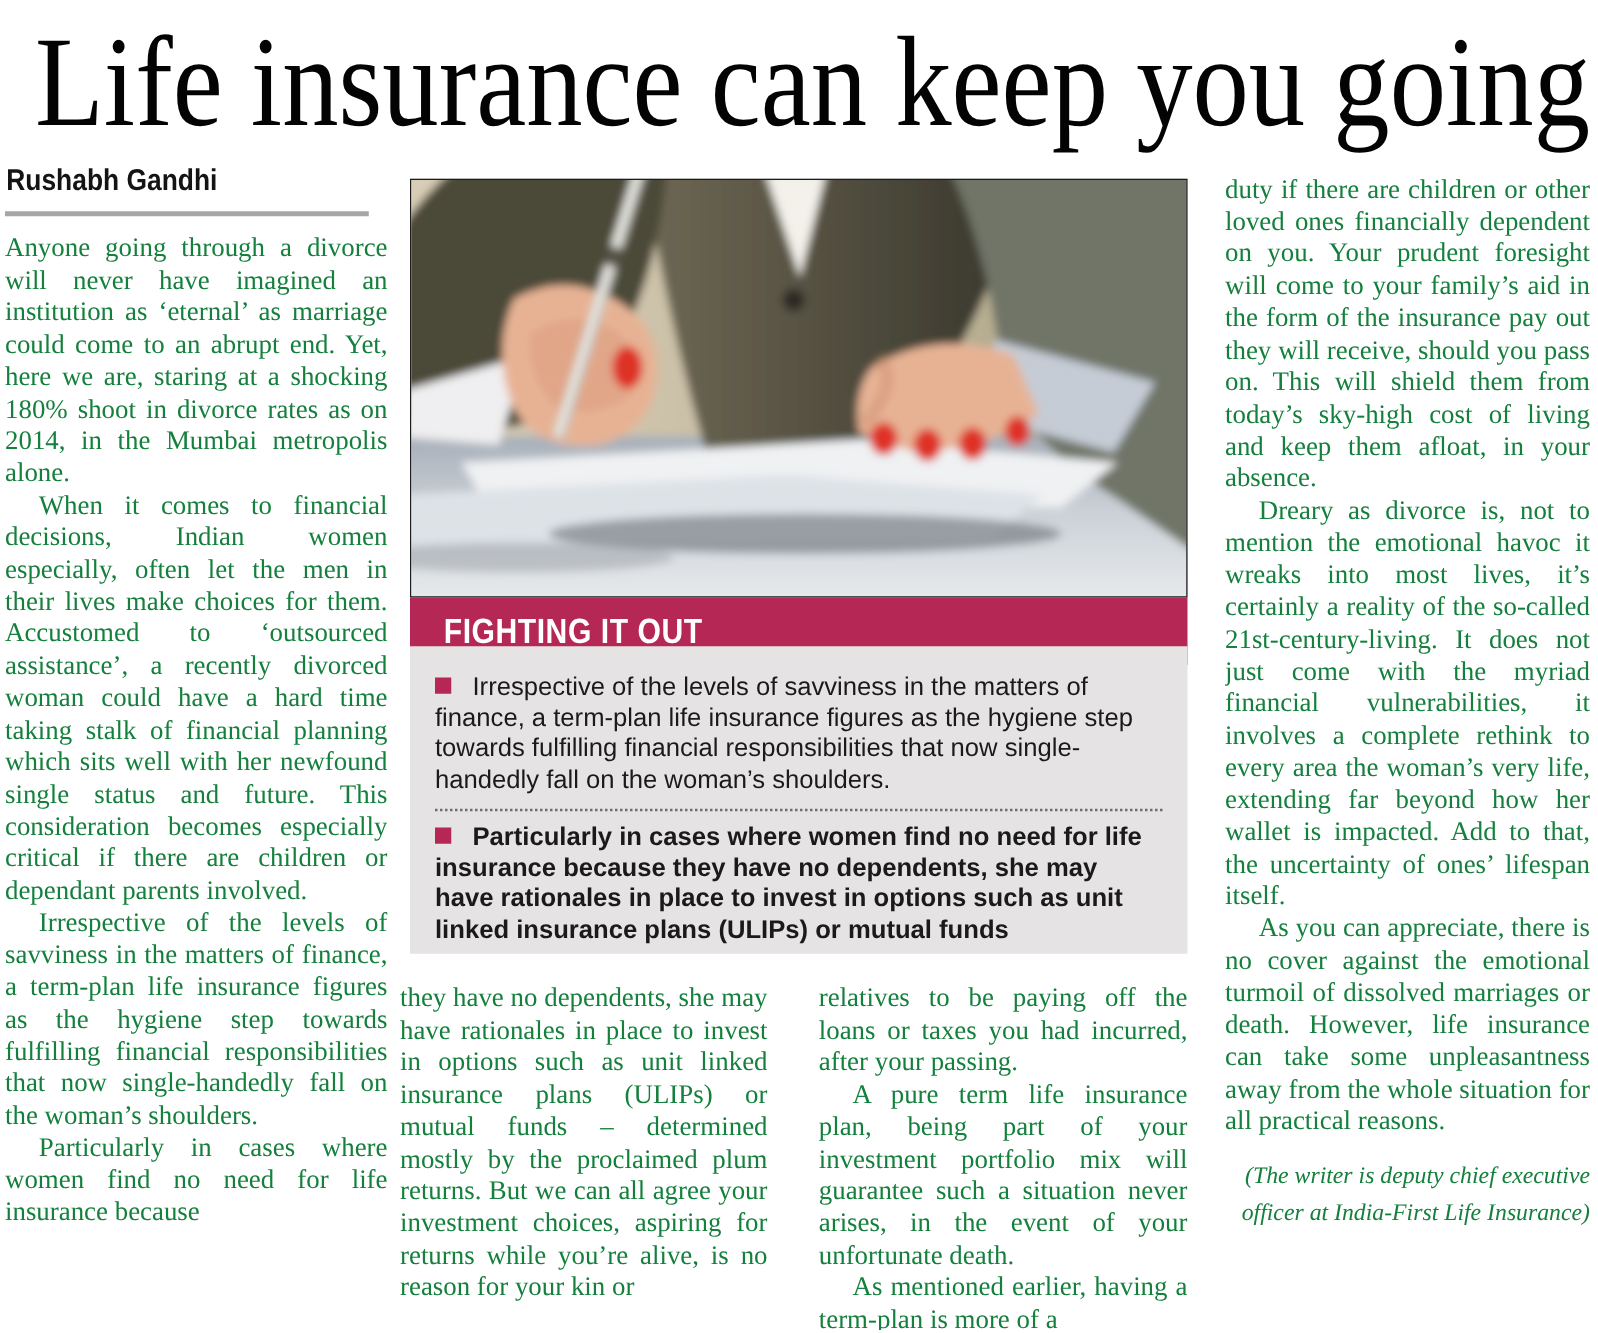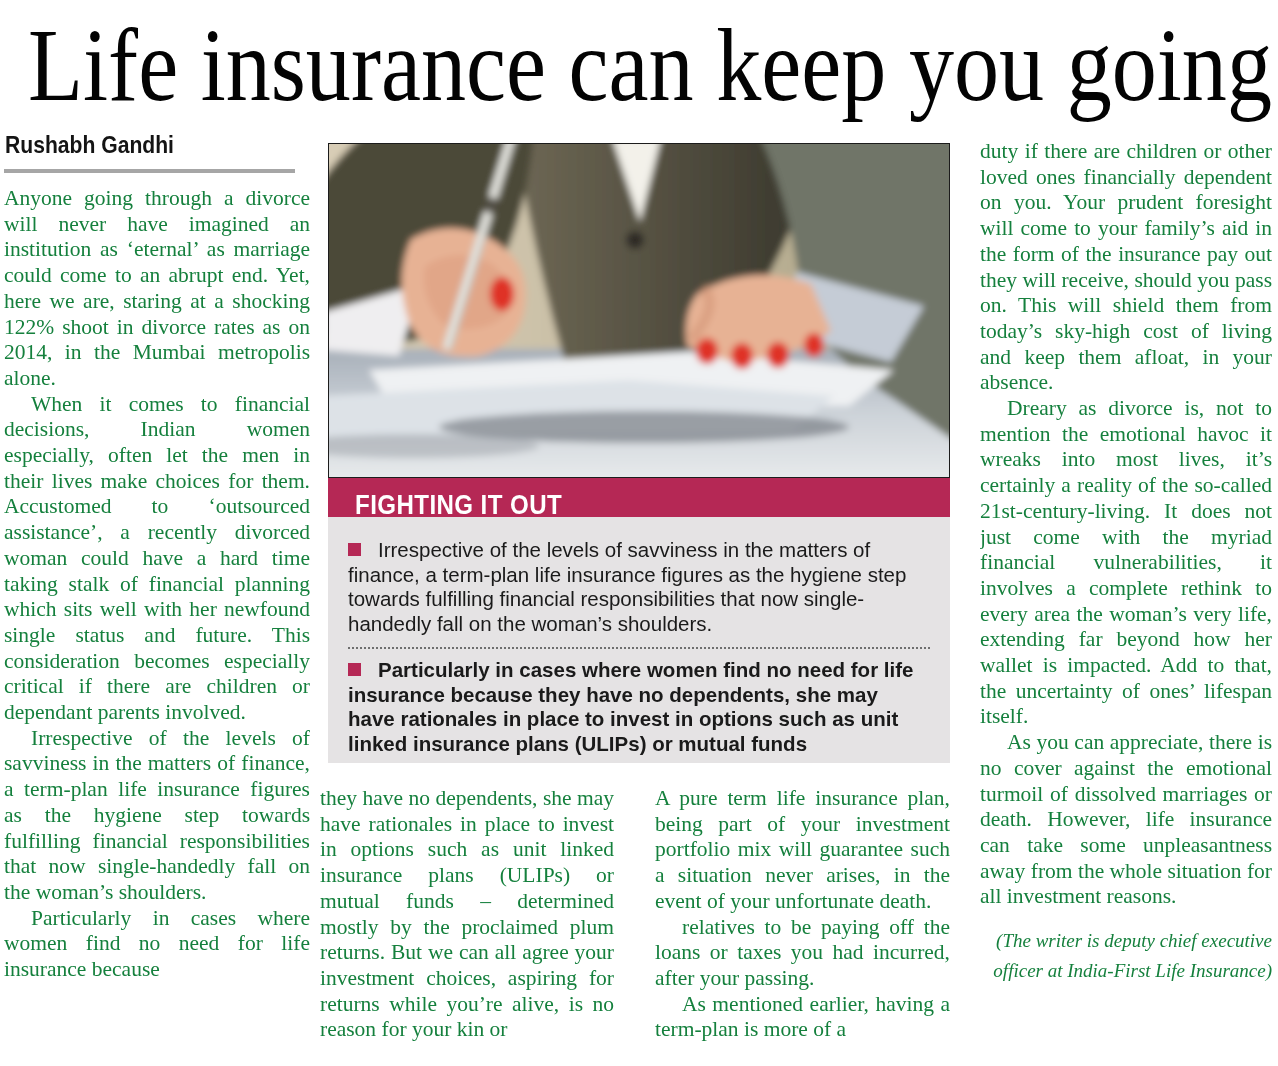--- a/index.html
+++ b/index.html
@@ -77,21 +77,21 @@
 <div class="abs headline-wrap">
   <svg width="1278" height="122">
     <text x="4" y="96" font-family="Liberation Serif, serif" font-size="103" fill="#030303" textLength="1244" lengthAdjust="spacingAndGlyphs">Life insurance can keep you going</text>
   </svg>
 </div>
 
 <div class="abs byline">Rushabh Gandhi</div>
 <div class="abs byline-rule"></div>
 
 <div class="abs col left-col">
-  <p>Anyone going through a divorce will never have imagined an institution as ‘eternal’ as marriage could come to an abrupt end. Yet, here we are, staring at a shocking 122% shoot in divorce rates as on 2014, in the Mumbai metropolis alone.</p>
+  <p>Anyone going through a divorce will never have imagined an institution as ‘eternal’ as marriage could come to an abrupt end. Yet, here we are, staring at a shocking 180% shoot in divorce rates as on 2014, in the Mumbai metropolis alone.</p>
   <p>When it comes to financial decisions, Indian women especially, often let the men in their lives make choices for them. Accustomed to ‘outsourced assistance’, a recently divorced woman could have a hard time taking stalk of financial planning which sits well with her newfound single status and future. This consideration becomes especially critical if there are children or dependant parents involved.</p>
   <p>Irrespective of the levels of savviness in the matters of finance, a term-plan life insurance figures as the hygiene step towards fulfilling financial responsibilities that now single-handedly fall on the woman’s shoulders.</p>
   <p>Particularly in cases where women find no need for life insurance because</p>
 </div>
 
 <div class="abs photo-frame" title="woman-in-grey-suit-signing-documents-with-silver-pen-red-nail-polish">
   <svg width="620" height="333" viewBox="0 0 620 333">
     <defs>
       <filter id="pb" x="-6%" y="-6%" width="112%" height="112%">
           <feGaussianBlur stdDeviation="3.5"></feGaussianBlur>
@@ -151,23 +151,23 @@
   <p><span class="bullet-sq"></span><span>Irrespective of the levels of savviness in the matters of finance, a term-plan life insurance figures as the hygiene step towards fulfilling financial responsibilities that now single-handedly fall on the woman’s shoulders.</span></p>
   <hr class="dotted-divider">
   <p class="bold"><span class="bullet-sq"></span><span>Particularly in cases where women find no need for life insurance because they have no dependents, she may have rationales in place to invest in options such as unit linked insurance plans (ULIPs) or mutual funds</span></p>
 </div>
 
 <div class="abs col mid-col-1">
   <p>they have no dependents, she may have rationales in place to invest in options such as unit linked insurance plans (ULIPs) or mutual funds – determined mostly by the proclaimed plum returns. But we can all agree your investment choices, aspiring for returns while you’re alive, is no reason for your kin or</p>
 </div>
 
 <div class="abs col mid-col-2">
+  <p>relatives to be paying off the loans or taxes you had incurred, after your passing.</p>
   <p>A pure term life insurance plan, being part of your investment portfolio mix will guarantee such a situation never arises, in the event of your unfortunate death.</p>
-  <p>relatives to be paying off the loans or taxes you had incurred, after your passing.</p>
   <p>As mentioned earlier, having a term-plan is more of a</p>
 </div>
 
 <div class="abs col right-col">
   <p>duty if there are children or other loved ones financially dependent on you. Your prudent foresight will come to your family’s aid in the form of the insurance pay out they will receive, should you pass on. This will shield them from today’s sky-high cost of living and keep them afloat, in your absence.</p>
   <p>Dreary as divorce is, not to mention the emotional havoc it wreaks into most lives, it’s certainly a reality of the so-called 21st-century-living. It does not just come with the myriad financial vulnerabilities, it involves a complete rethink to every area the woman’s very life, extending far beyond how her wallet is impacted. Add to that, the uncertainty of ones’ lifespan itself.</p>
-  <p>As you can appreciate, there is no cover against the emotional turmoil of dissolved marriages or death. However, life insurance can take some unpleasantness away from the whole situation for all investment reasons.</p>
+  <p>As you can appreciate, there is no cover against the emotional turmoil of dissolved marriages or death. However, life insurance can take some unpleasantness away from the whole situation for all practical reasons.</p>
   <p class="attribution">(The writer is deputy chief executive officer at India-First Life Insurance)</p>
 </div>
 
 </body></html>

